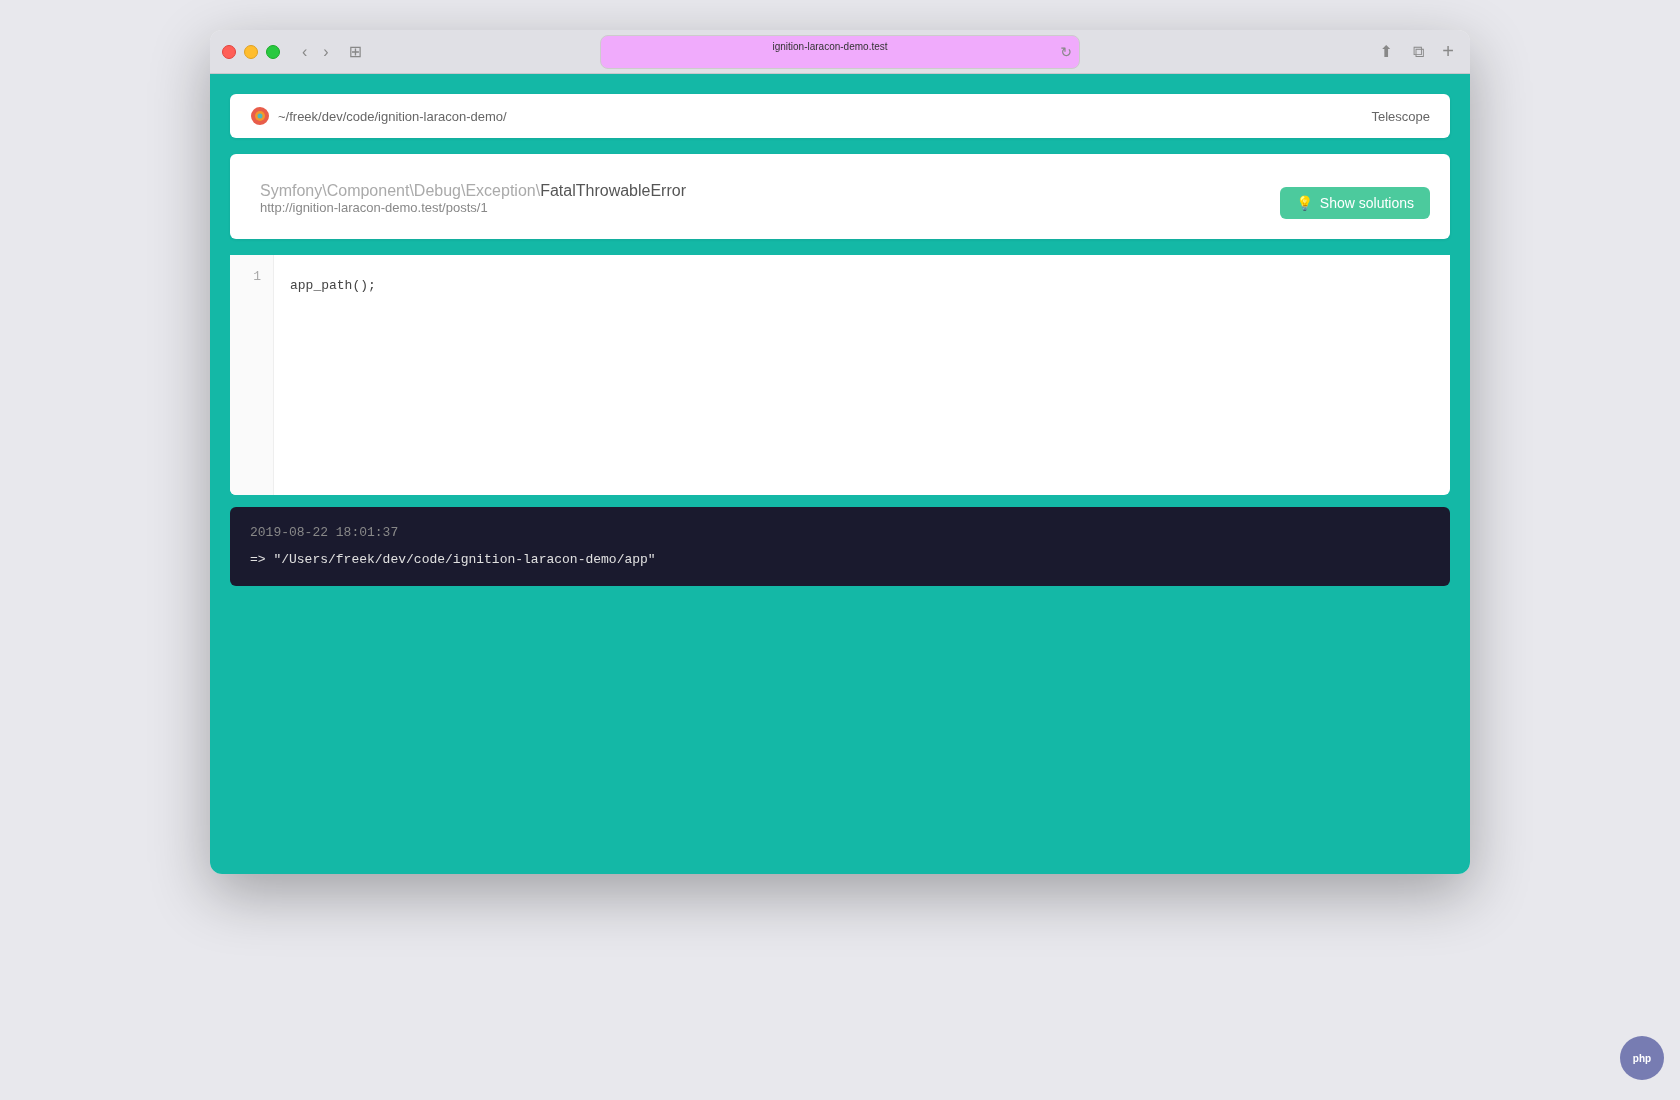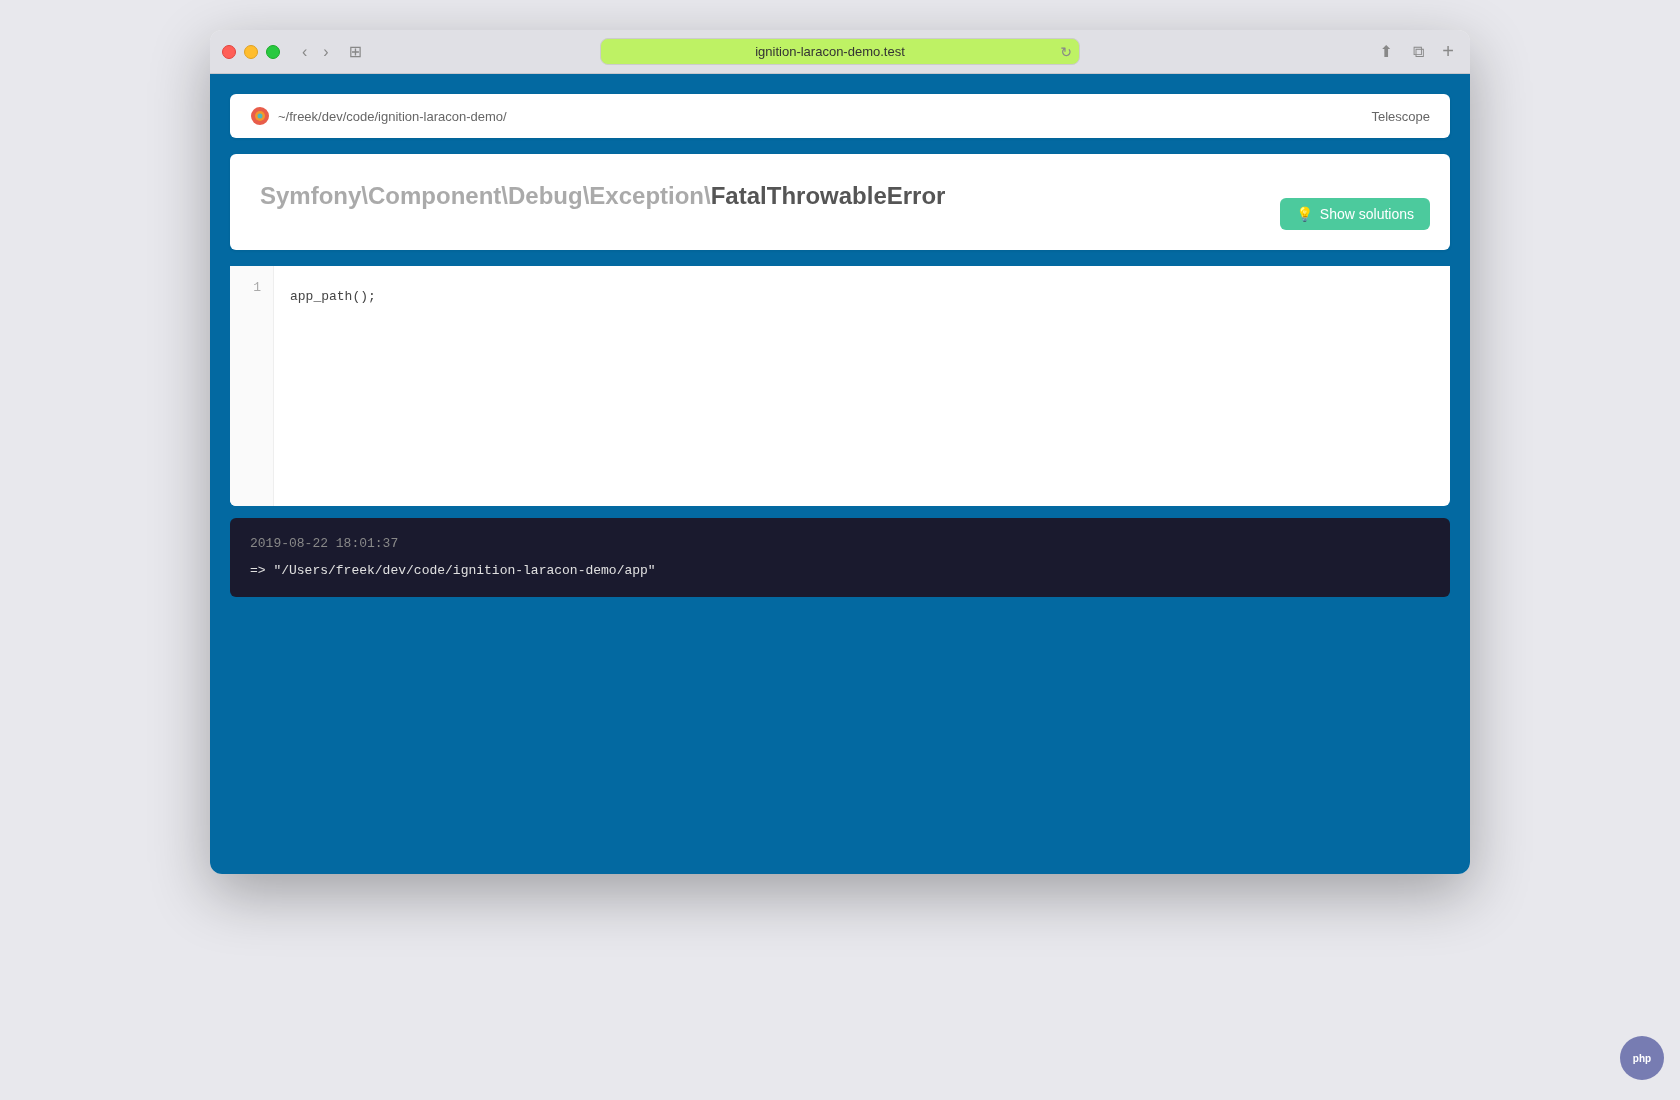--- a/index.html
+++ b/index.html
@@ -75,25 +75,25 @@
 
     .url-bar-container {
       position: absolute;
       left: 50%;
       transform: translateX(-50%);
       width: 480px;
     }
 
     .url-bar {
       width: 100%;
-      background: #bef264;
+      background: #f0abfc;
       border: 1px solid #ccc;
       border-radius: 8px;
-      padding: 5px 32px 5px 12px;
-      font-size: 13px;
+      padding: 5px 32px 16px 12px;
+      font-size: 10px;
       color: #333;
       text-align: center;
       outline: none;
     }
 
     .url-bar-refresh {
       position: absolute;
       right: 8px;
       top: 50%;
       transform: translateY(-50%);
@@ -126,21 +126,21 @@
       background: none;
       border: none;
       color: #888;
       font-size: 20px;
       cursor: pointer;
       padding: 0 4px;
     }
 
     
     .page-content {
-      background: #0369a1;
+      background: #14b8a6;
       min-height: 800px;
       padding: 20px 20px 20px 20px;
     }
 
     
     .ignition-topbar {
       background: white;
       border-radius: 6px;
       padding: 12px 20px;
       display: flex;
@@ -175,24 +175,23 @@
     .error-header {
       background: white;
       border-radius: 6px;
       padding: 28px 30px 24px 30px;
       margin-bottom: 16px;
       position: relative;
       box-shadow: 0 1px 3px rgba(0,0,0,0.08);
     }
 
     .error-exception-class {
-      font-size: 24px;
+      font-size: 16px;
       color: #aaa;
-      margin-bottom: 16px;
-      font-weight: bold;
+      margin-bottom: 0;
     }
 
     .error-exception-class .fatal {
       color: #555;
     }
 
     .error-message {
       font-size: 26px;
       font-weight: 700;
       color: #222;
@@ -364,20 +363,21 @@
         </svg>
         <span>~/freek/dev/code/ignition-laracon-demo/</span>
       </div>
       <a class="telescope-link">Telescope</a>
     </div>
 
     <div class="error-header">
       <div class="error-exception-class">
         <span>Symfony\Component\Debug\Exception\</span><span class="fatal">FatalThrowableError</span>
       </div>
+      <div class="error-url">http://ignition-laracon-demo.test/posts/1</div>
 
       <button class="show-solutions-btn">
         <span>💡</span>
         <span>Show solutions</span>
       </button>
     </div>
 
 
     <div class="editor-area">
       <div class="line-numbers">

